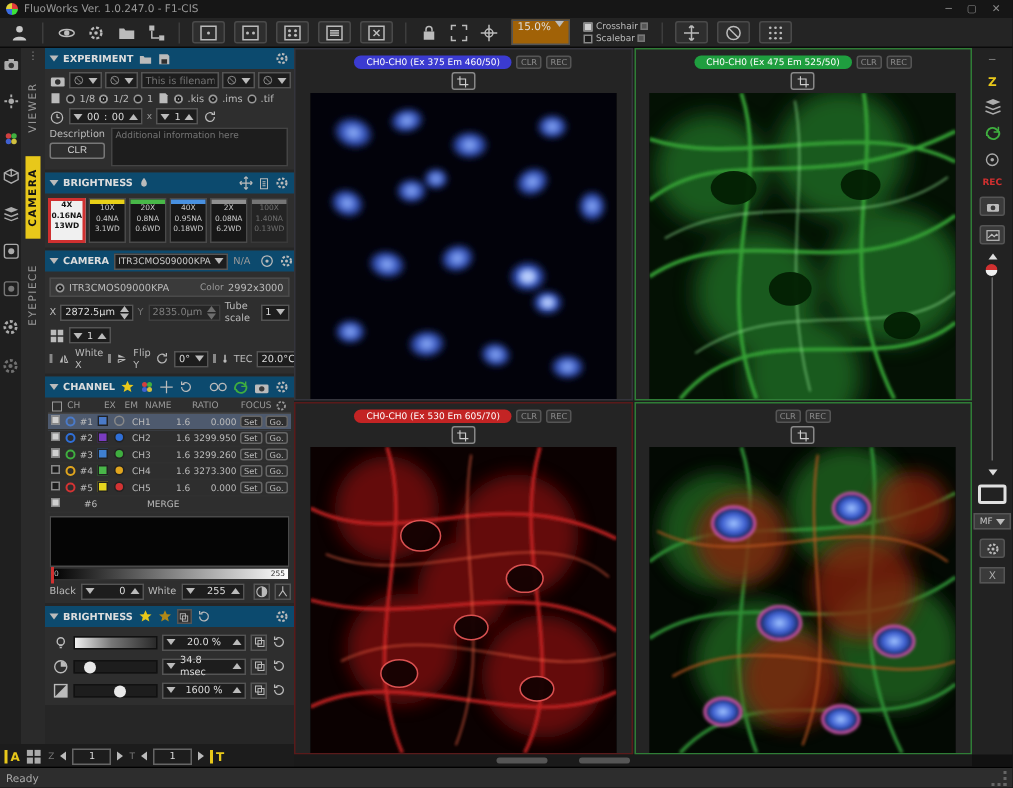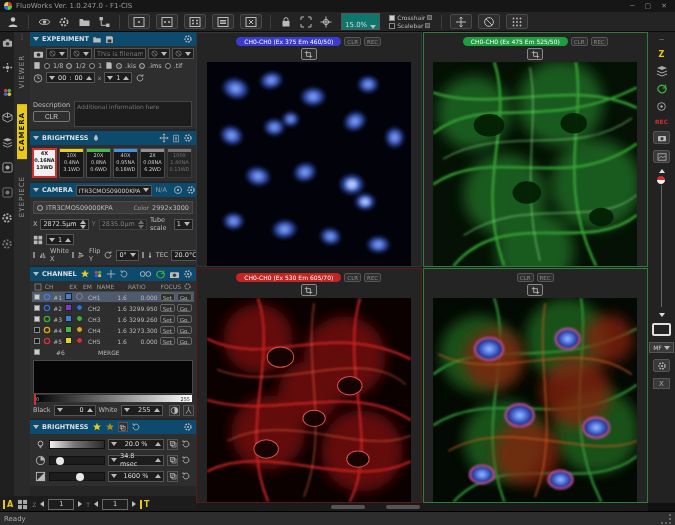--- a/index.html
+++ b/index.html
@@ -13,21 +13,21 @@
   .titlebar { left:0; top:0; width:675px; height:12px; background:#161616; display:flex; align-items:center; padding:0 4px; gap:4px; }
   .logo { width:8px; height:8px; border-radius:50%; background:conic-gradient(#e23b3b 0 25%, #3be23b 25% 50%, #3b6be2 50% 75%, #e2d23b 75% 100%); }
   .title-txt { font-size:7px; color:#9a9a9a; }
   .win-ctl { margin-left:auto; display:flex; gap:10px; font-size:7px; color:#8a8a8a; padding-right:4px; }
 
   
   .toolbar { left:0; top:12px; width:675px; height:20px; background:#242424; border-bottom:1px solid #0a0a0a; display:flex; align-items:center; padding:0 4px; gap:2px; }
   .tsep { width:1px; height:14px; background:#3d3d3d; margin:0 4px; }
   .ti { width:18px; height:15px; display:inline-flex; align-items:center; justify-content:center; }
   .tb { width:22px; height:15px; display:inline-flex; align-items:center; justify-content:center; background:#2e2e2e; border:1px solid #4a4a4a; border-radius:2px; margin:0 2px; }
-  .zoombox { background:#0f766e; border:1px solid #555; height:17px; display:flex; align-items:flex-end; font-size:7px; color:#ddd; padding:0 3px; gap:3px; margin:0 4px; }
+  .zoombox { background:#a16207; border:1px solid #555; height:17px; display:flex; align-items:flex-start; font-size:7px; color:#ddd; padding:0 3px; gap:3px; margin:0 4px; }
   .ckstack { display:flex; flex-direction:column; justify-content:center; gap:1px; font-size:6px; color:#bbb; margin:0 3px; }
   .ckrow { display:flex; align-items:center; gap:2px; }
   .cb { width:6px; height:6px; border:1px solid #888; background:#1c1c1c; display:inline-block; position:relative; }
   .cb.on { background:#cfcfcf; }
   .csq { width:5px; height:5px; background:#555; border:1px solid #777; display:inline-block; }
 
   svg.ic { display:block; }
   .td { width:0; height:0; border-left:3px solid transparent; border-right:3px solid transparent; border-top:4px solid #bbb; display:inline-block; }
   .tu { width:0; height:0; border-left:3px solid transparent; border-right:3px solid transparent; border-bottom:4px solid #bbb; display:inline-block; }
   .tl { width:0; height:0; border-top:3px solid transparent; border-bottom:3px solid transparent; border-right:4px solid #bbb; display:inline-block; }
@@ -416,21 +416,21 @@
                 <path d="M2,1 H8 L10,3 V11 H2 Z" fill="#bbb"></path>
               </svg>
             </span>
           <span class="rad on"></span>
             <span>.kis</span>
           <span class="rad on"></span>
             <span>.ims</span>
           <span class="rad"></span>
             <span>.tif</span>
         </div>
-        <div class="row" style="gap:3px; margin-bottom:18px;text-align:center;">
+        <div class="row" style="gap:3px; margin-bottom:2px;text-align:center;">
           <span>
               <svg class="ic" width="10" height="10" viewBox="0 0 12 12">
                 <circle cx="6" cy="6.5" r="4.5" fill="none" stroke="#bbb"></circle>
                 <path d="M6,6.5 V3.5 M6,6.5 H8" stroke="#bbb"></path>
               </svg>
             </span>
           <span class="st">
               <span class="td"></span>
               <span>00</span>
               <span>:</span>

